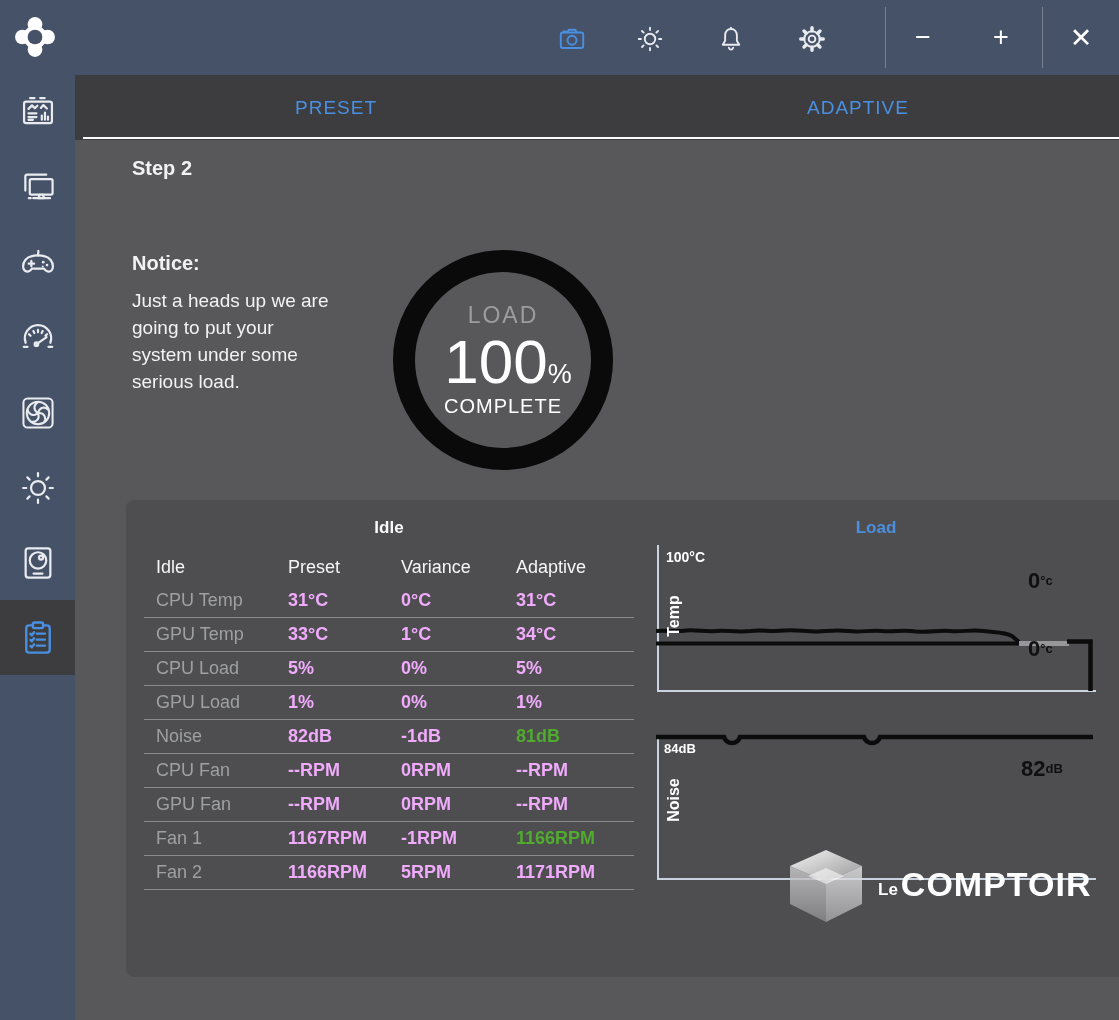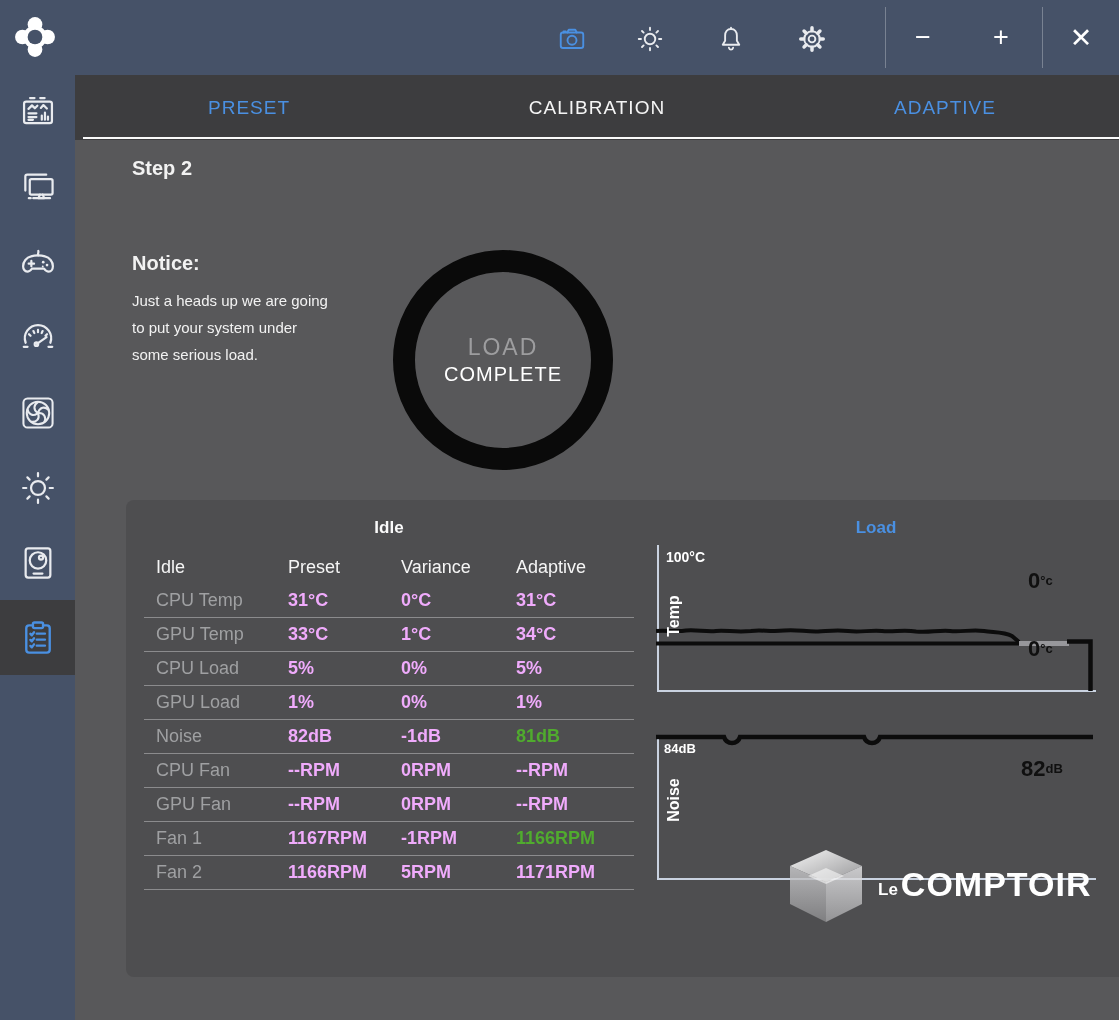--- a/index.html
+++ b/index.html
@@ -29,21 +29,21 @@
   .tab{flex:1;display:flex;align-items:center;justify-content:center;font-size:19px;letter-spacing:1px;
        color:#4a90e2;cursor:pointer;}
   .tab.active{color:#f5f5f5;}
   .tab-underline{position:absolute;left:8px;right:0;bottom:1px;height:2px;background:#fafafa;}
 
   
   .content{position:absolute;left:75px;top:140px;width:1044px;height:880px;background:#58585a;color:#f2f2f2;margin-left:36px;}
   .step-title{position:absolute;left:21px;top:17px;font-size:20px;font-weight:bold;}
   .step-desc{position:absolute;left:21px;top:45px;width:945px;font-size:19px;line-height:27px;}
   .notice-title{position:absolute;left:21px;top:112px;font-size:20px;font-weight:bold;}
-  .notice-desc{position:absolute;left:21px;top:147px;width:205px;font-size:15px;line-height:27px;}
+  .notice-desc{position:absolute;left:21px;top:147px;width:205px;font-size:19px;line-height:27px;}
 
   
   .ring{position:absolute;left:282px;top:110px;width:220px;height:220px;border-radius:50%;
         border:22px solid #0a0a0a;display:flex;flex-direction:column;align-items:center;justify-content:center;}
   .ring-label{color:#9d9d9f;font-size:23px;letter-spacing:2px;}
   .ring-value{display:flex;align-items:flex-end;line-height:1;margin:2px 0 0 10px;}
   .ring-number{font-size:62px;color:#fff;}
   .ring-percent{font-size:27px;color:#fff;padding-bottom:5px;}
   .ring-status{color:#fff;font-size:20px;letter-spacing:1px;margin-top:2px;}
 
@@ -227,33 +227,36 @@
         <path d="M11.2,9.2 H16.4 M11.2,13 H16.4 M11.2,16.8 H16.4"></path>
         <path d="M7.2,9.4 l0.9,0.9 1.4,-1.9 M7.2,13.2 l0.9,0.9 1.4,-1.9 M7.2,17 l0.9,0.9 1.4,-1.9"></path>
       </g>
         </svg>
     </div>
   </div>
 
   <div class="tabbar">
     <div class="tabs">
       <div class="tab">PRESET</div>
-      <div class="tab active">CALIBRATION</div>
       <div class="tab">ADAPTIVE</div>
     </div>
     <div class="tab-underline"></div>
   </div>
 
   <div class="content">
     <div class="step-title">Step 2</div>
     <div class="notice-title">Notice:</div>
     <div class="notice-desc">Just a heads up we are going to put your system under some serious load.</div>
 
     <div class="ring">
       <div class="ring-label">LOAD</div>
+      <div class="ring-value">
+        <span class="ring-number">100</span>
+        <span class="ring-percent">%</span>
+      </div>
       <div class="ring-status">COMPLETE</div>
     </div>
 
     <div class="panel">
 
       <div class="table-block">
         <div class="table-title">Idle</div>
         <div class="t-row">
           <div class="t-head">Idle</div>
           <div class="t-head">Preset</div>

